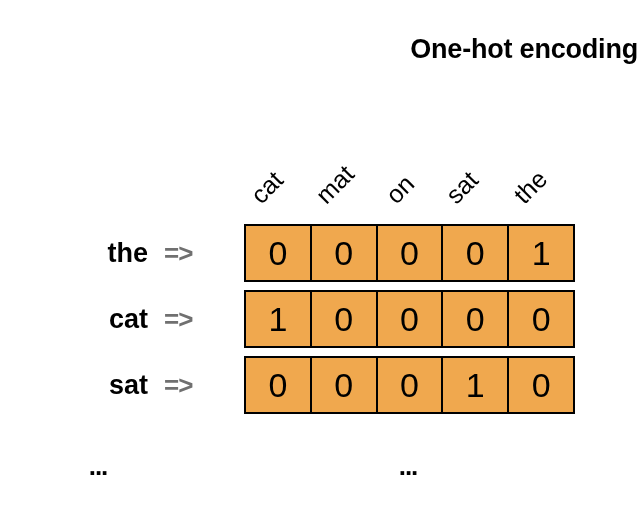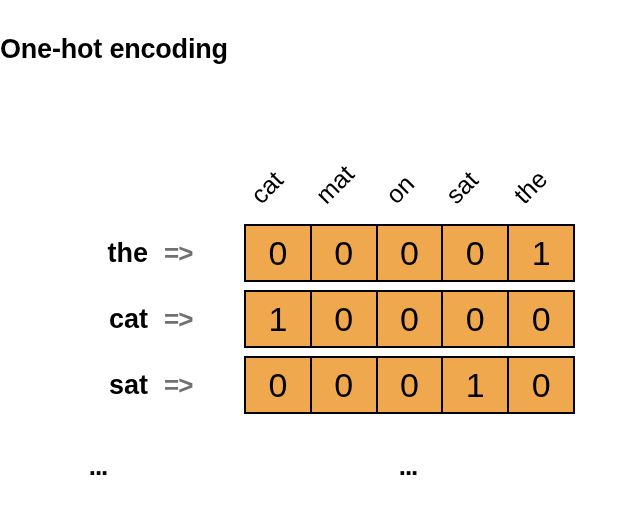--- a/index.html
+++ b/index.html
@@ -25,21 +25,21 @@
     width: 638px;
     height: 522px;
   }
 
   
   .title {
     position: absolute;
     left: 0;
     top: 36px;
     width: 638px;
-    text-align: left;
+    text-align: right;
     font-size: 27px;
     font-weight: bold;
     letter-spacing: -0.2px;
     line-height: 1;
     white-space: nowrap;
   }
 
   
   .col-headers {
     position: absolute;

